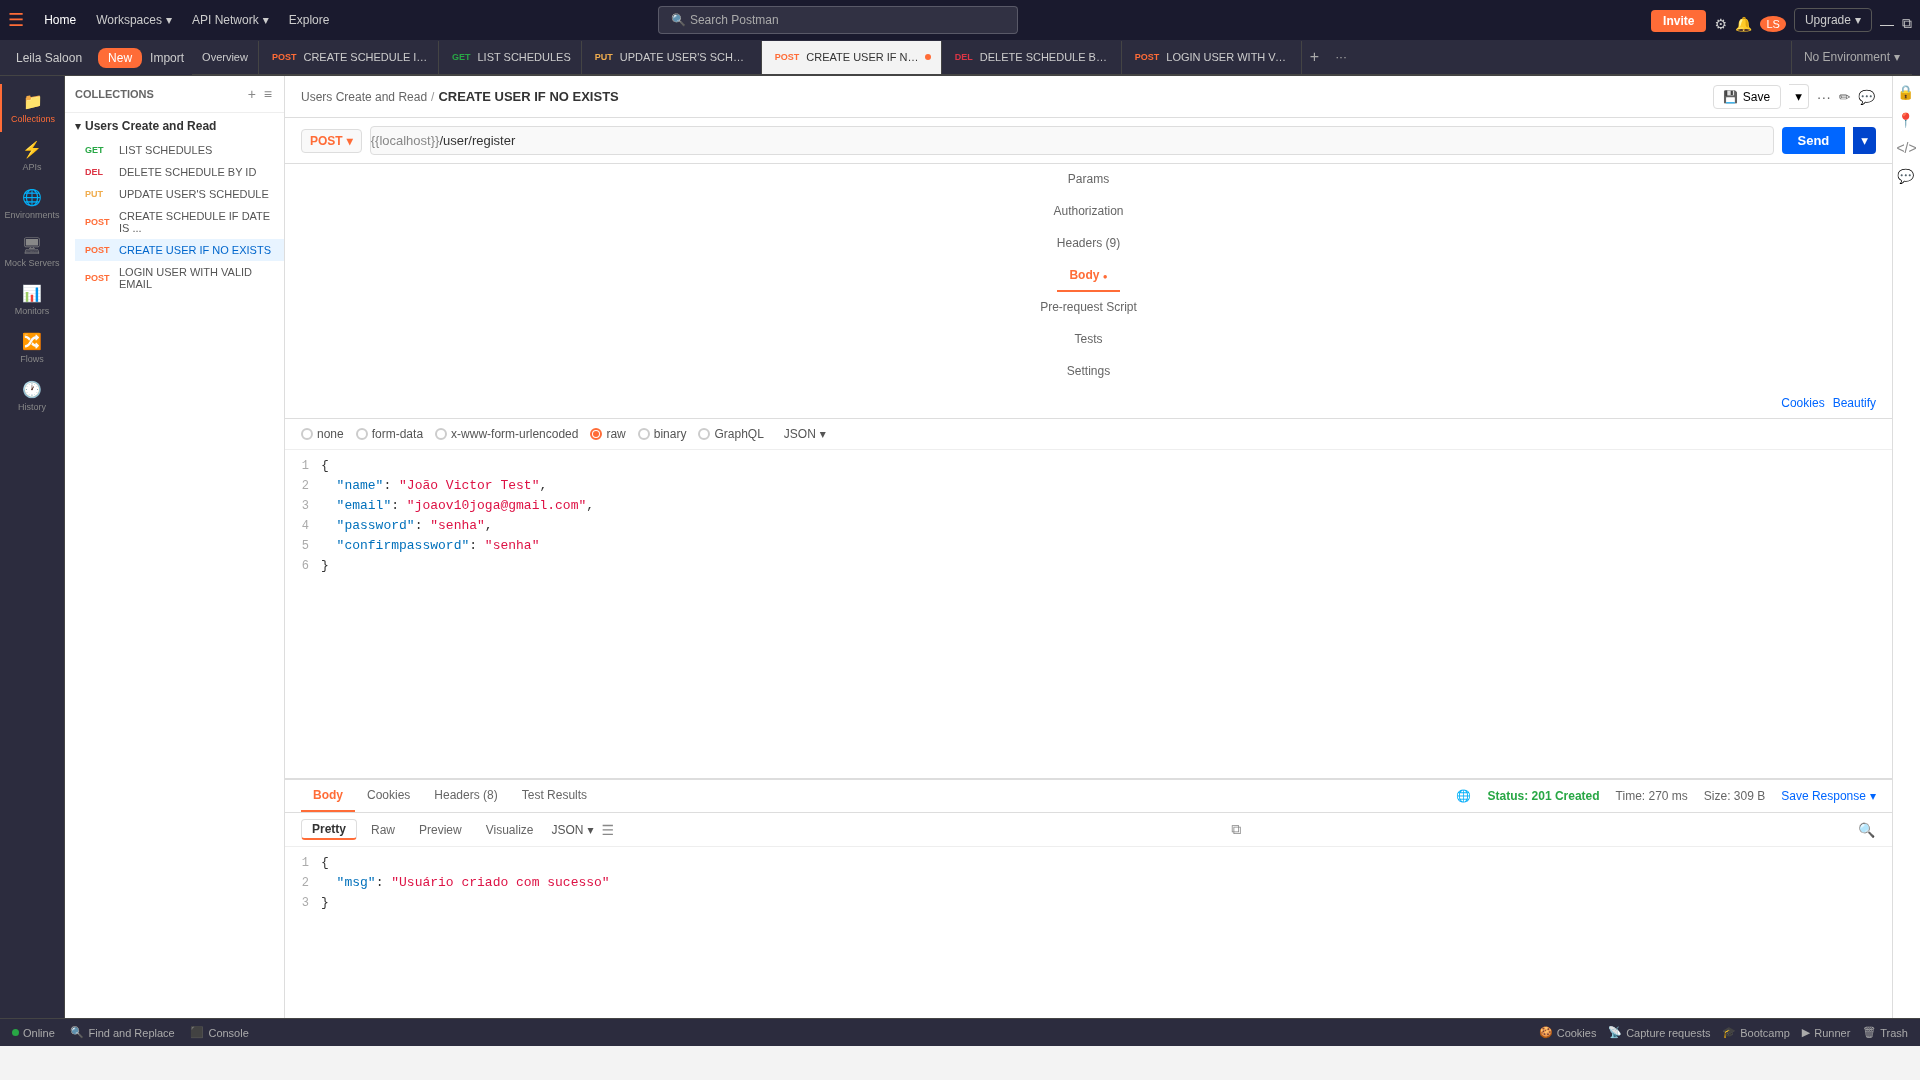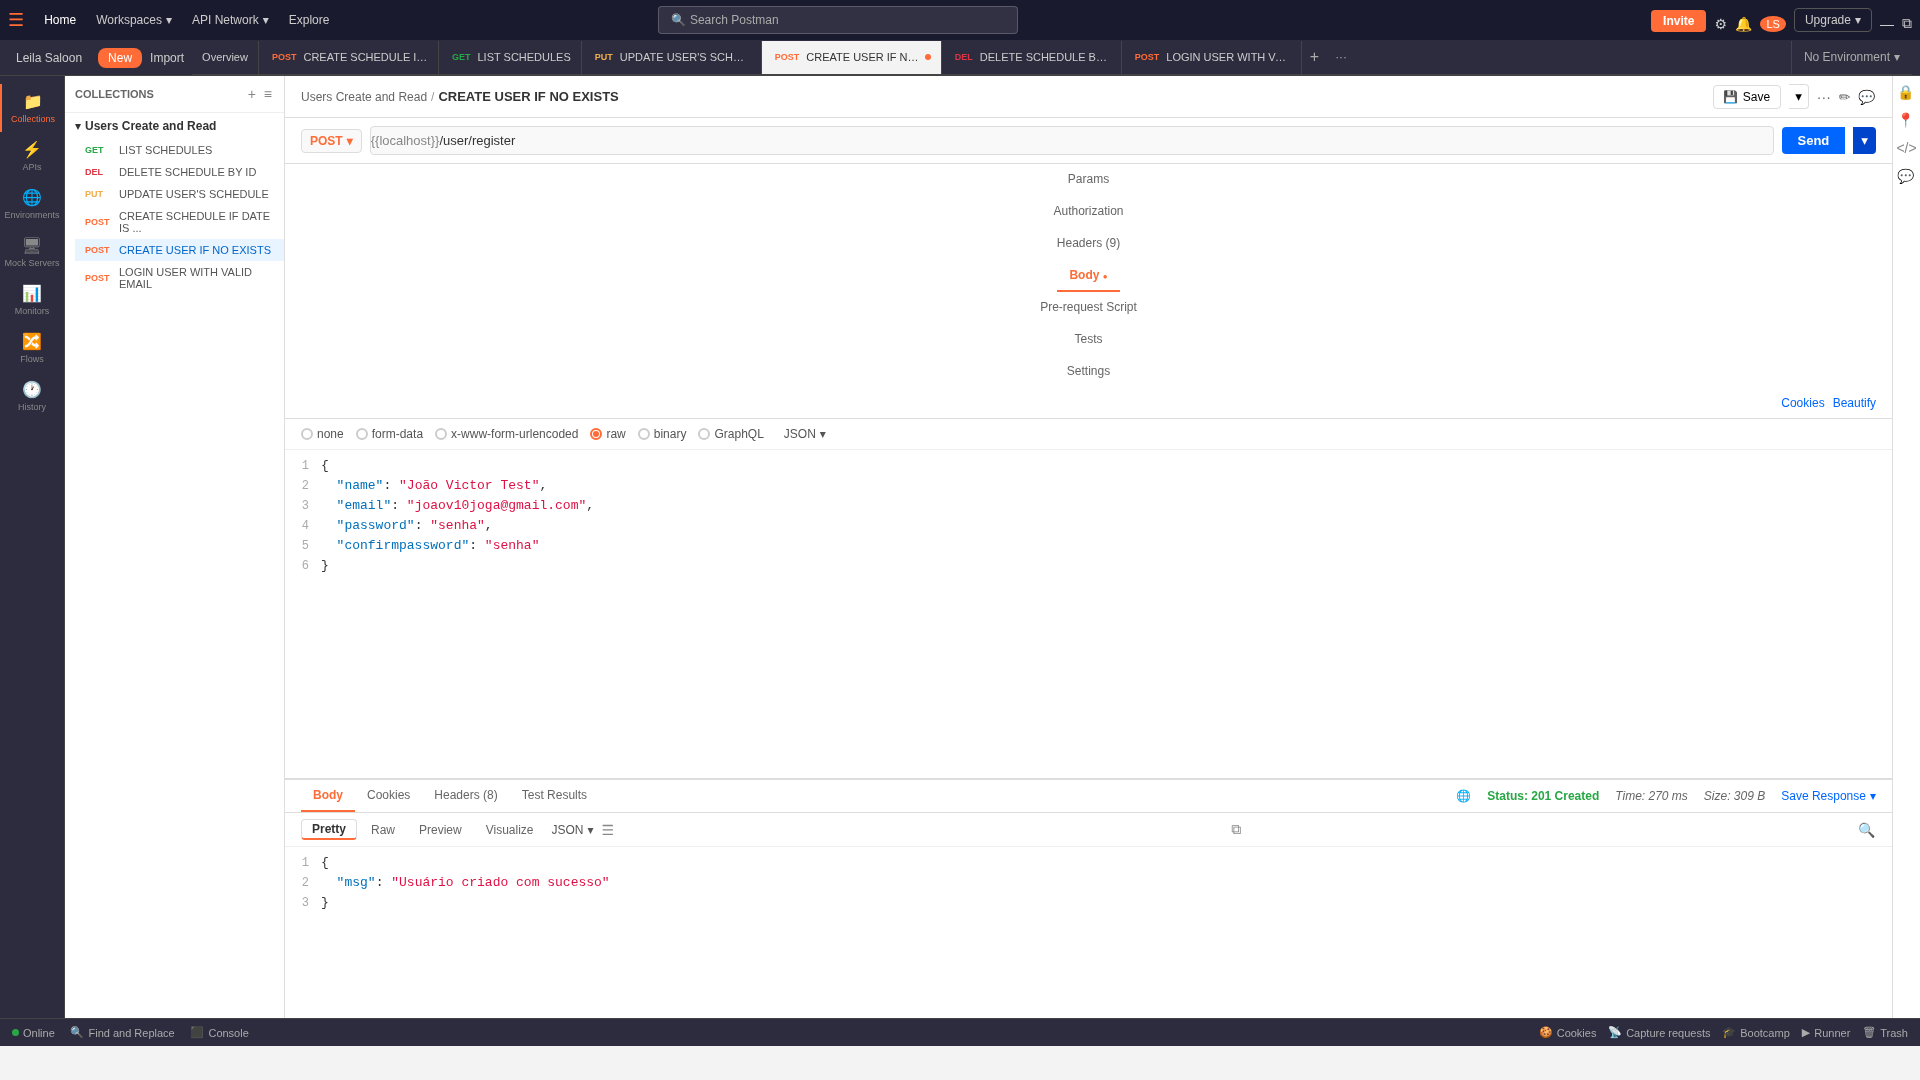--- a/index.html
+++ b/index.html
@@ -109,21 +109,21 @@
     .line-content { color: #333; white-space: pre; }
     .brace-color { color: #333; }
 
     
     .response-section { background: #fff; border-top: 2px solid #ddd; display: flex; flex-direction: column; height: 240px; }
     .response-tabs-bar { display: flex; align-items: center; padding: 0 16px; border-bottom: 1px solid #ddd; }
     .response-tab { padding: 8px 12px; font-size: 12px; cursor: pointer; color: #666; border-bottom: 2px solid transparent; }
     .response-tab.active { color: #ff6c37; border-bottom-color: #ff6c37; font-weight: 600; }
     .response-meta { margin-left: auto; display: flex; gap: 16px; align-items: center; font-size: 12px; }
     .status-created { color: #28a745; font-weight: 600; }
-    .response-meta-item { color: #666; font-style: italic; }
+    .response-meta-item { color: #666; }
     .save-response-btn { color: #0066ff; cursor: pointer; font-size: 12px; display: flex; align-items: center; gap: 4px; }
 
     
     .resp-body-options { display: flex; align-items: center; gap: 4px; padding: 6px 16px; border-bottom: 1px solid #eee; }
     .resp-tab { padding: 2px 10px; font-size: 12px; cursor: pointer; color: #666; border-radius: 4px; }
     .resp-tab.active { background: #fff; border: 1px solid #ddd; color: #333; font-weight: 600; border-bottom: 2px solid #ff6c37; }
     .resp-json-sel { display: flex; align-items: center; gap: 4px; color: #555; font-size: 12px; cursor: pointer; margin-left: 4px; }
     .resp-icon-btn { color: #888; cursor: pointer; font-size: 14px; margin-left: auto; }
 
     

